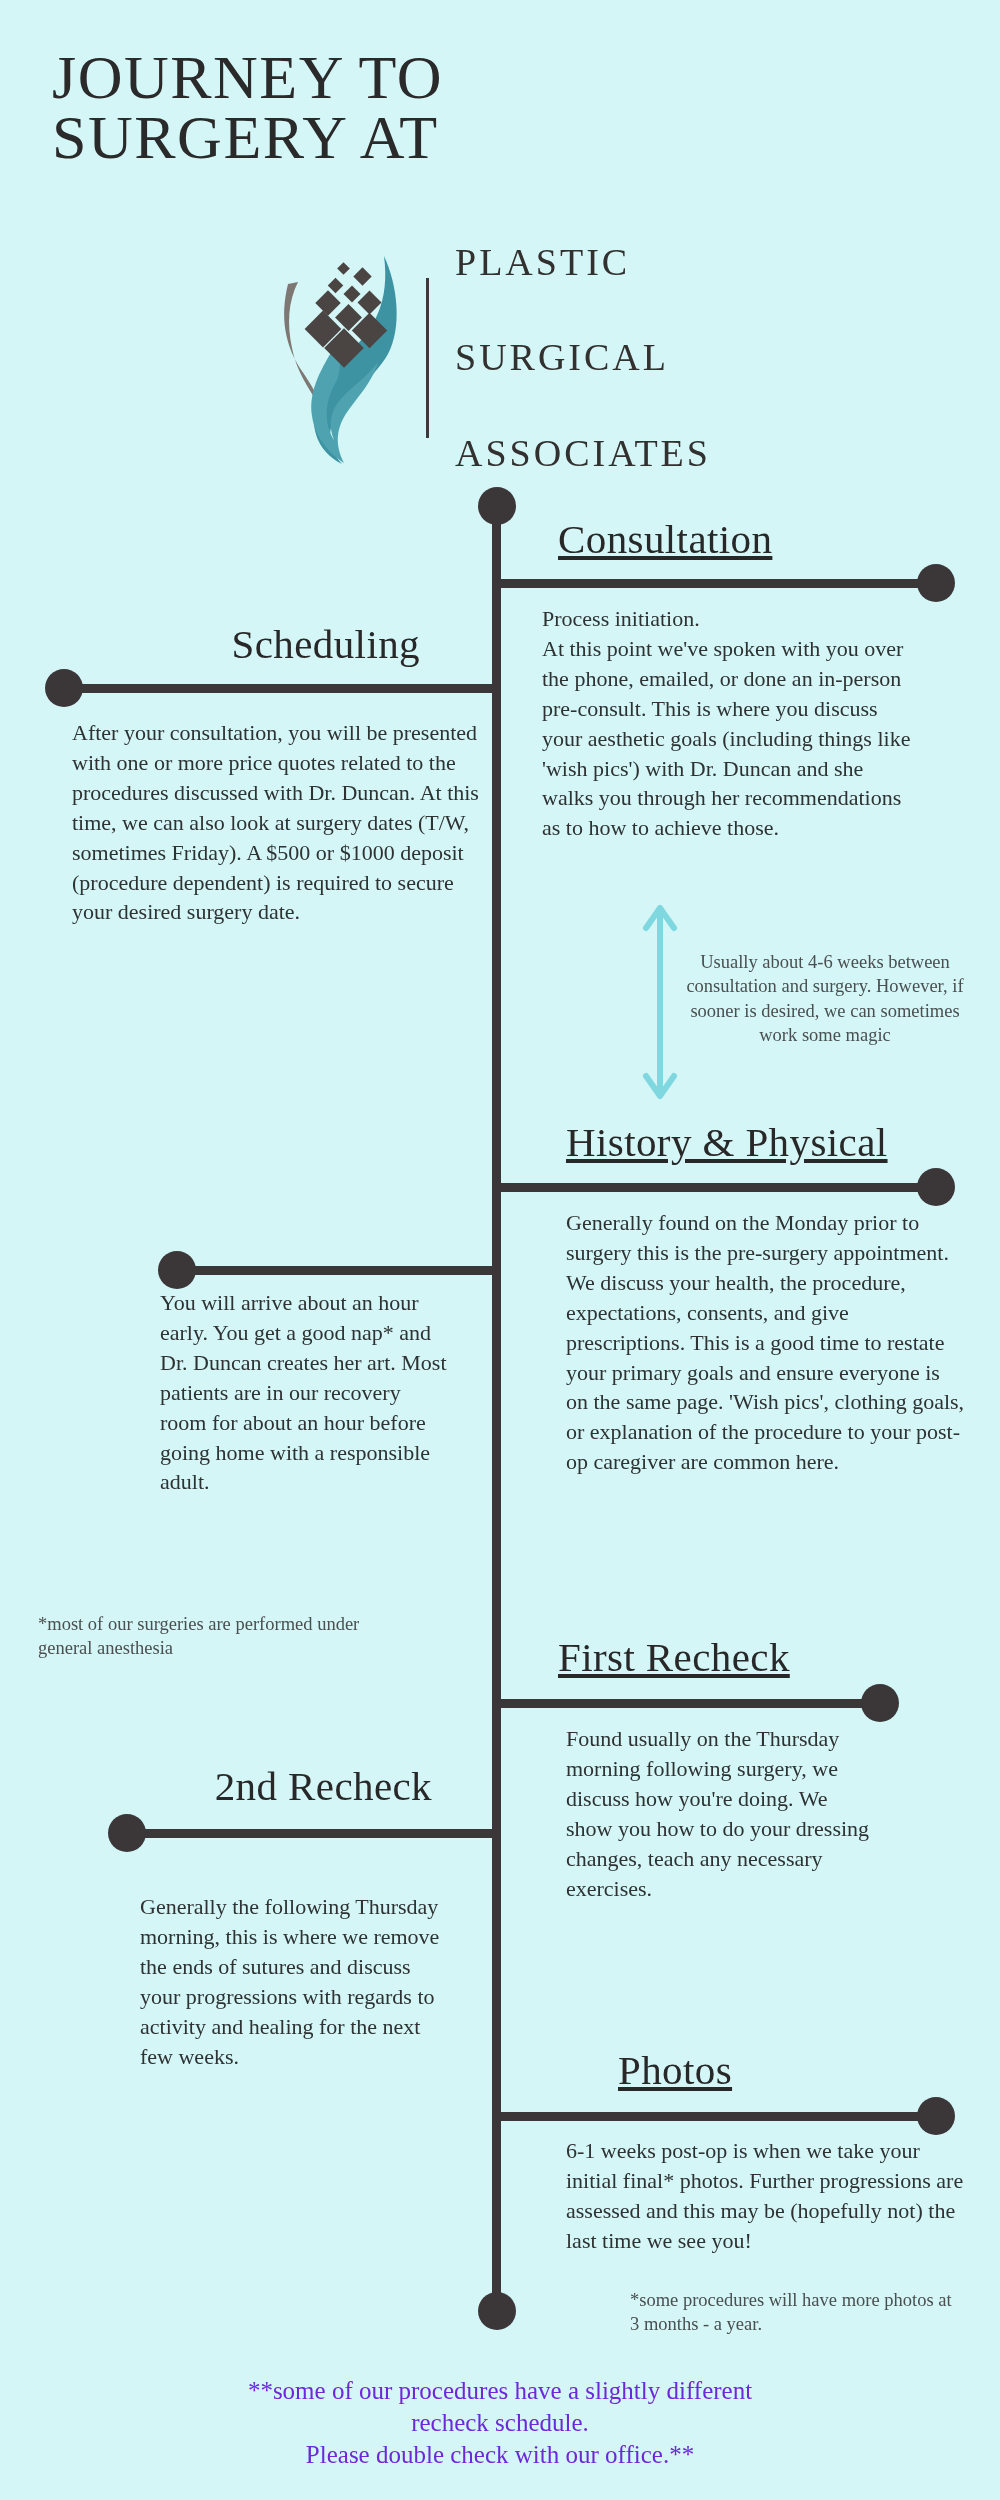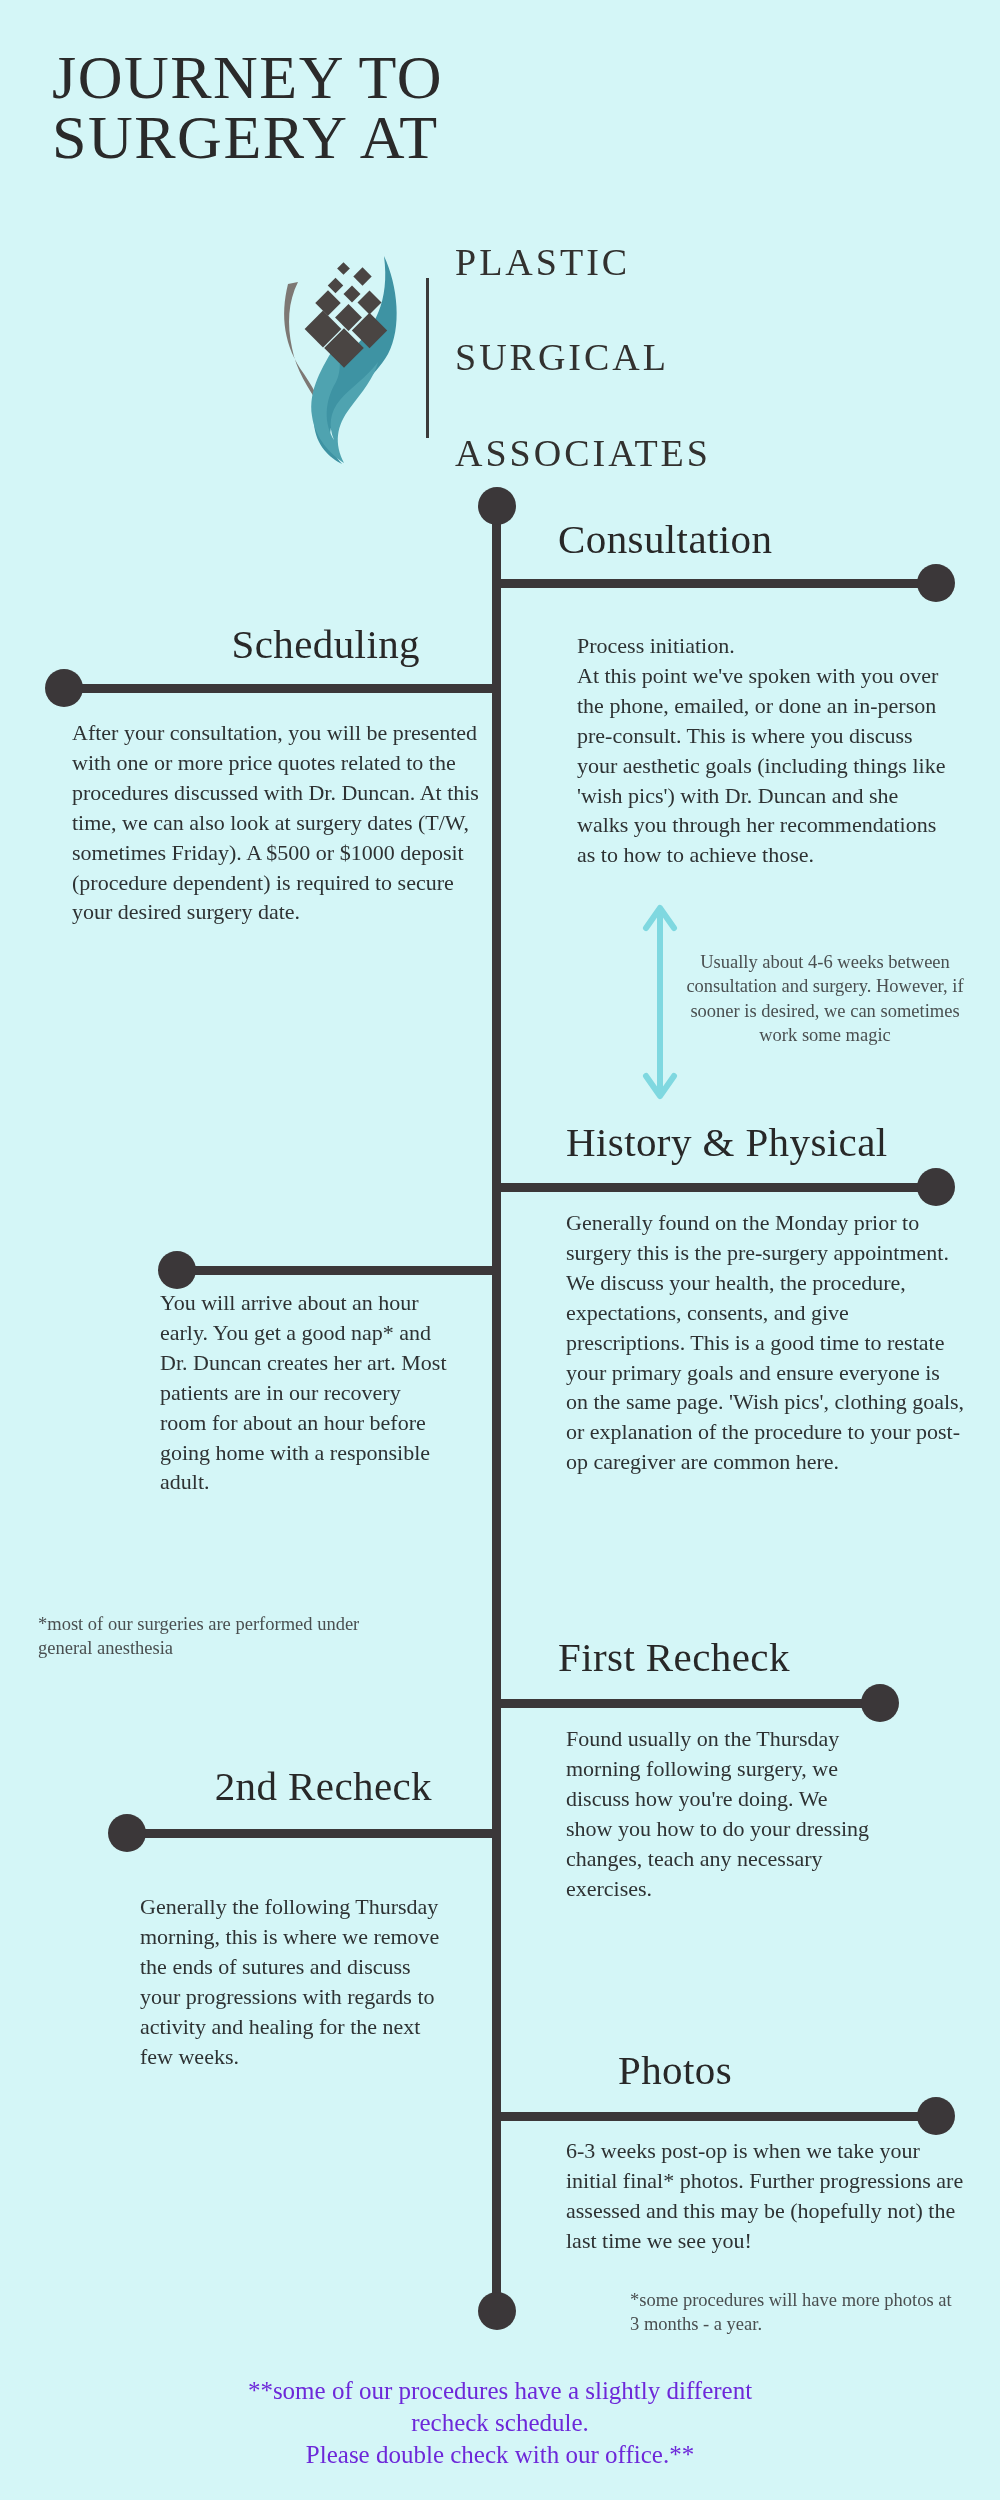--- a/index.html
+++ b/index.html
@@ -95,21 +95,21 @@
 
   
   .heading {
     position: absolute;
     font-family: "Liberation Serif", serif;
     font-size: 41px;
     color: #282828;
     white-space: nowrap;
     letter-spacing: 0.4px;
   }
-  .heading.right-side { text-align: center; }
+  .heading.right-side { text-align: center; text-decoration: underline; }
   .heading.left-side  { text-align: right; }
 
   
   .body-text {
     position: absolute;
     font-family: "Liberation Serif", serif;
     font-size: 22px;
     line-height: 1.36;
     color: #2e3233;
   }
@@ -227,34 +227,34 @@
 
   <div class="heading right-side" style="left:566px; top:1118px;">History &amp; Physical</div>
 
 
   <div class="heading right-side" style="left:558px; top:1633px;">First Recheck</div>
 
   <div class="heading left-side" style="left:0; top:1762px; width:432px;">2nd Recheck</div>
 
   <div class="heading right-side" style="left:618px; top:2046px;">Photos</div>
 
-  <div class="body-text align-left" style="left:577px; top:604px; width:378px; white-space:pre-line;margin-top:27px;">Process initiation.
+  <div class="body-text align-left" style="left:542px; top:604px; width:378px; white-space:pre-line;">Process initiation.
 At this point we've spoken with you over the phone, emailed, or done an in-person pre-consult. This is where you discuss your aesthetic goals (including things like 'wish pics') with Dr. Duncan and she walks you through her recommendations as to how to achieve those.</div>
 
   <div class="body-text align-right" style="left:72px; top:718px; width:408px;">After your consultation, you will be presented with one or more price quotes related to the procedures discussed with Dr. Duncan. At this time, we can also look at surgery dates (T/W, sometimes Friday). A $500 or $1000 deposit (procedure dependent) is required to secure your desired surgery date.</div>
 
   <div class="body-text align-left" style="left:566px; top:1208px; width:400px;">Generally found on the Monday prior to surgery this is the pre-surgery appointment. We discuss your health, the procedure, expectations, consents, and give prescriptions. This is a good time to restate your primary goals and ensure everyone is on the same page. 'Wish pics', clothing goals, or explanation of the procedure to your post-op caregiver are common here.</div>
 
   <div class="body-text align-right" style="left:160px; top:1288px; width:290px;">You will arrive about an hour early. You get a good nap* and Dr. Duncan creates her art. Most patients are in our recovery room for about an hour before going home with a responsible adult.</div>
 
   <div class="body-text align-left" style="left:566px; top:1724px; width:310px;">Found usually on the Thursday morning following surgery, we discuss how you're doing. We show you how to do your dressing changes, teach any necessary exercises.</div>
 
   <div class="body-text align-right" style="left:140px; top:1852px; width:300px;margin-top:40px;">Generally the following Thursday morning, this is where we remove the ends of sutures and discuss your progressions with regards to activity and healing for the next few weeks.</div>
 
-  <div class="body-text align-left" style="left:566px; top:2136px; width:400px;">6-3 weeks post-op is when we take your initial final* photos. Further progressions are assessed and this may be (hopefully not) the last time we see you!</div>
+  <div class="body-text align-left" style="left:566px; top:2136px; width:400px;">6-1 weeks post-op is when we take your initial final* photos. Further progressions are assessed and this may be (hopefully not) the last time we see you!</div>
 
   <div class="arrow-wrap">
     <svg width="44" height="208" viewBox="0 0 44 208" xmlns="http://www.w3.org/2000/svg">
       <line x1="22" y1="14" x2="22" y2="194" stroke="#7fd8e0" stroke-width="6"></line>
       <polyline points="8,30 22,10 36,30" fill="none" stroke="#7fd8e0" stroke-width="6" stroke-linecap="round" stroke-linejoin="round"></polyline>
       <polyline points="8,178 22,198 36,178" fill="none" stroke="#7fd8e0" stroke-width="6" stroke-linecap="round" stroke-linejoin="round"></polyline>
     </svg>
   </div>
 
   <div class="note-text center" style="left:686px; top:950px; width:278px;">Usually about 4-6 weeks between consultation and surgery. However, if sooner is desired, we can sometimes work some magic</div>

